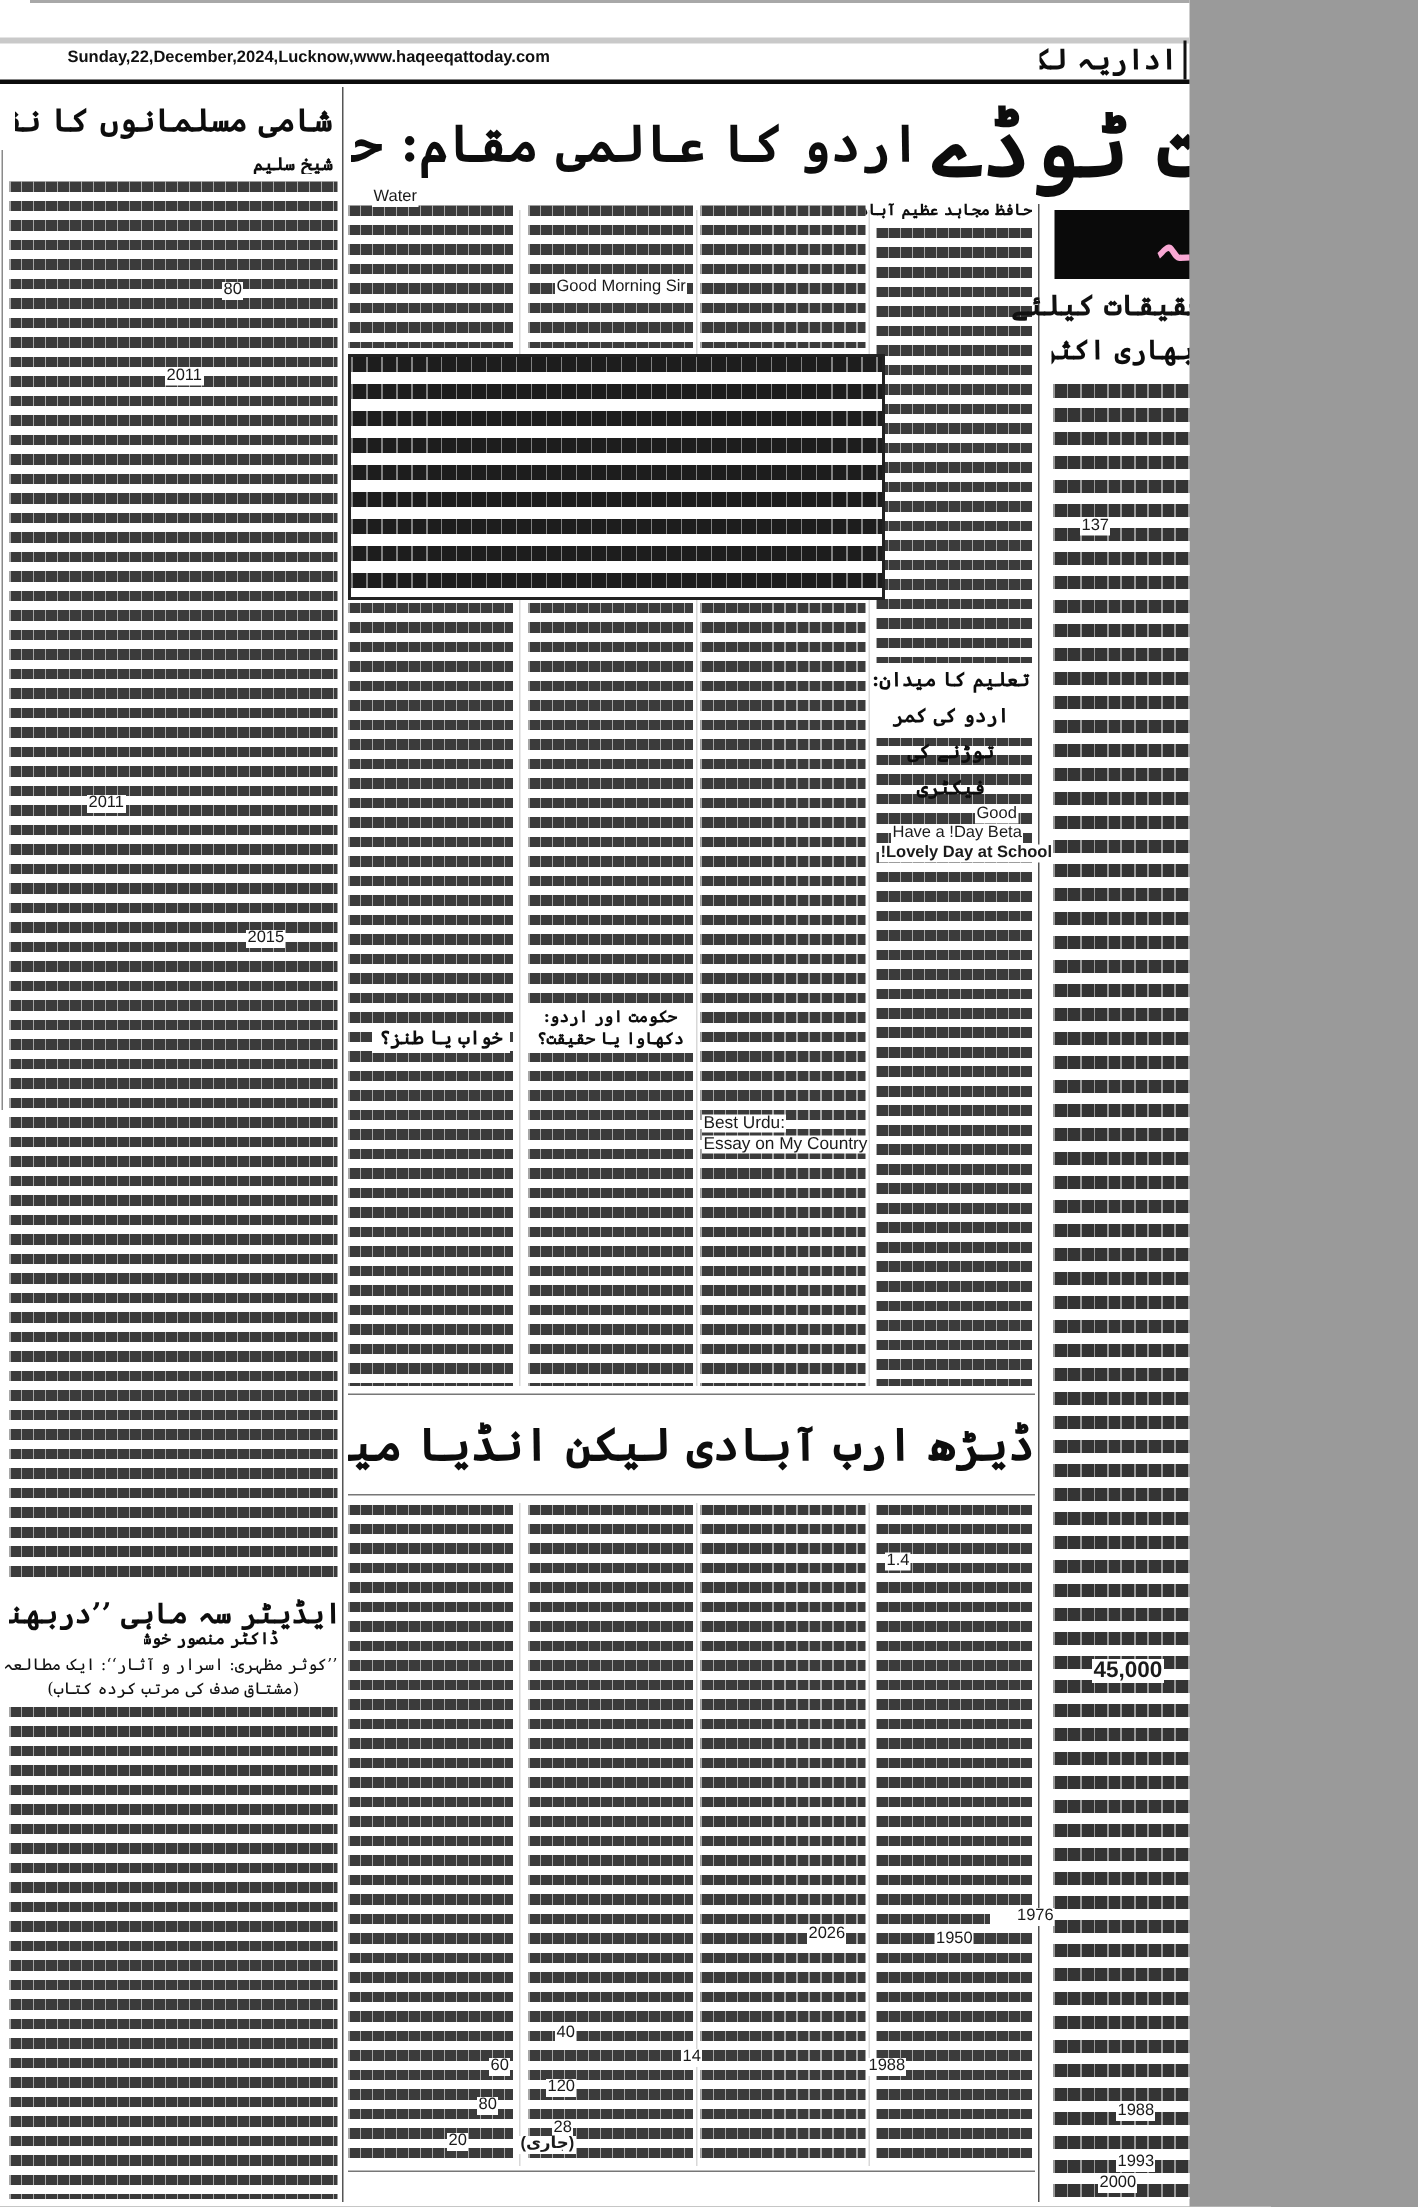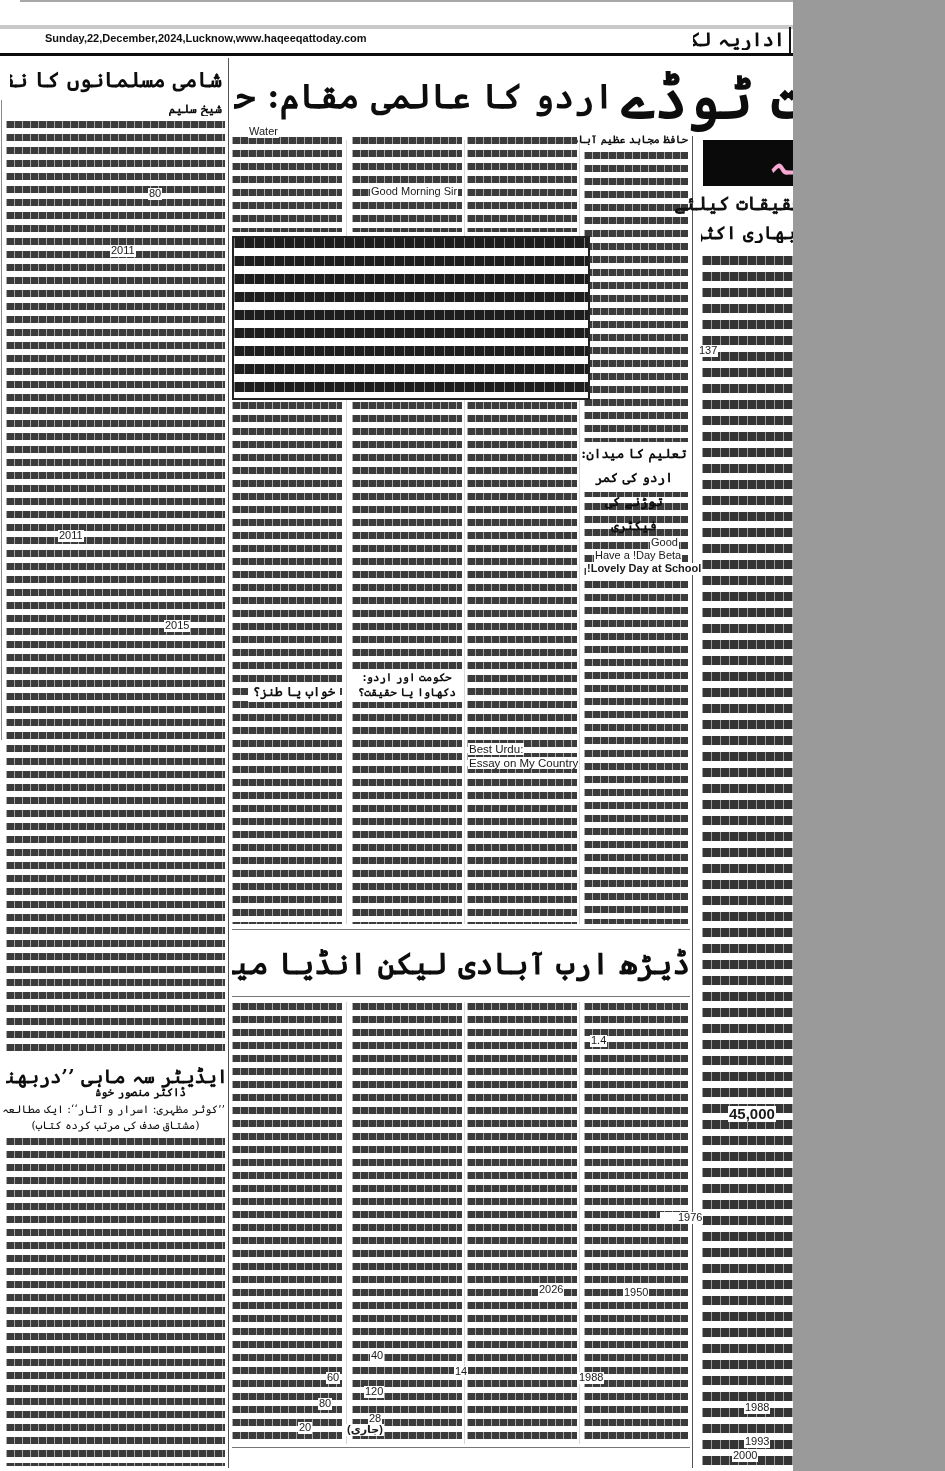--- a/index.html
+++ b/index.html
@@ -104,27 +104,27 @@
 
   <span class="latin" style="left:248px;top:126px;font-size:11px;">Water</span>
   <span class="latin" style="left:370px;top:186px;font-size:11px;">Good Morning Sir</span>
   <span class="latin" style="left:650px;top:537px;font-size:11px;">Good</span>
   <span class="latin" style="left:594px;top:550px;font-size:11px;">Have a !Day Beta</span>
   <span class="latin" style="left:586px;top:563px;font-size:11px;font-weight:bold;">!Lovely Day at School</span>
   <span class="latin" style="left:468px;top:743px;font-size:11.5px;">Best Urdu:</span>
   <span class="latin" style="left:468px;top:757px;font-size:11.5px;">Essay on My Country</span>
   <span class="latin" style="left:728px;top:1106px;font-size:15px;font-weight:bold;">45,000</span>
 
-  <span class="latin digit" style="left:698px;top:345px;">137</span>
+  <span class="latin digit" style="left:720px;top:345px;">137</span>
   <span class="latin digit" style="left:882px;top:366px;">10</span>
   <span class="latin digit" style="left:828px;top:386px;">22</span>
 
   <span class="latin digit" style="left:590px;top:1035px;">1.4</span>
   <span class="latin digit" style="left:623px;top:1287px;">1950</span>
-  <span class="latin digit" style="left:660px;top:1212px;padding-left:18px;">1976</span>
+  <span class="latin digit" style="left:660px;top:1272px;padding-left:18px;">1976</span>
   <span class="latin digit" style="left:538px;top:1284px;">2026</span>
   <span class="latin digit" style="left:578px;top:1372px;">1988</span>
   <span class="latin digit" style="left:454px;top:1366px;">14</span>
   <span class="latin digit" style="left:364px;top:1386px;">120</span>
   <span class="latin digit" style="left:318px;top:1398px;">80</span>
   <span class="latin digit" style="left:368px;top:1413px;text-align:right;">28</span>
   <span class="latin digit" style="left:350px;top:1350px;margin-left:20px;">40</span>
   <span class="latin digit" style="left:326px;top:1372px;">60</span>
   <span class="latin digit" style="left:298px;top:1422px;">20</span>
   <span class="latin urdu" style="left:346px;top:1424px;font-size:11px;font-weight:bold;">(جاری)</span>

